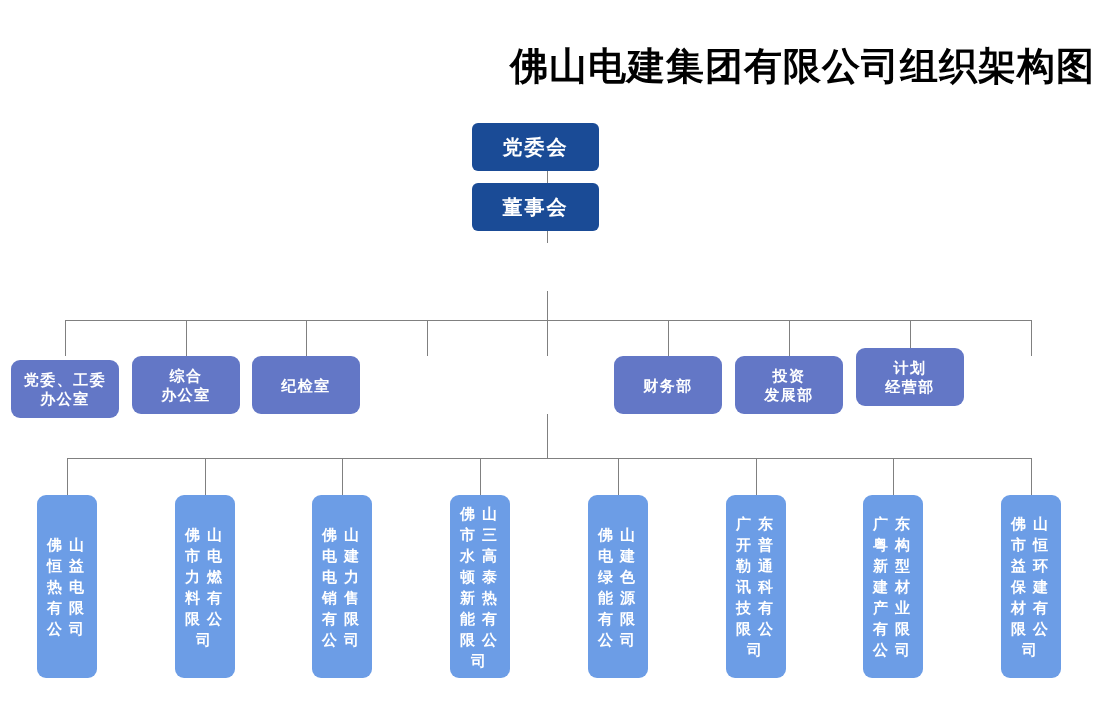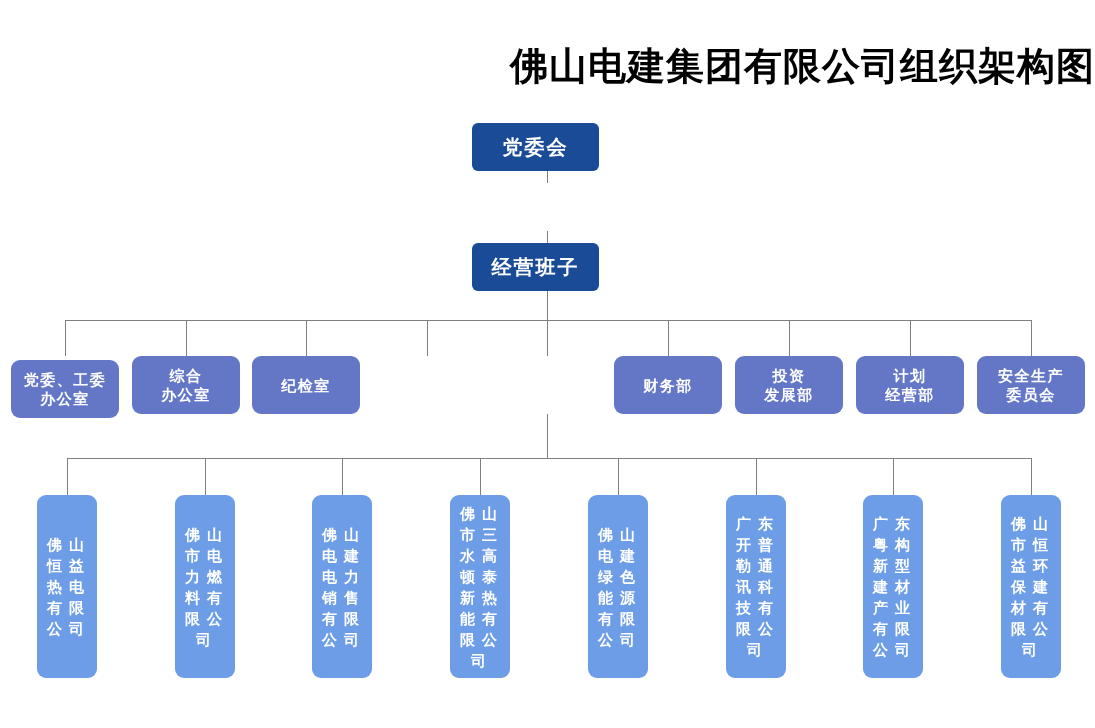--- a/index.html
+++ b/index.html
@@ -44,21 +44,21 @@
   .hline{height:1px;}
 </style>
 </head>
 <body>
 
 <div class="canvas">
 
   <h1 class="title">佛山电建集团有限公司组织架构图</h1>
 
   <div class="node top" style="left:472px;top:123px">党委会</div>
-  <div class="node top" style="left:472px;top:243px">经营班子</div>
+  <div class="node top" style="left:472px;top:183px">董事会</div>
 
   <div class="vline" style="left:547px;top:171px;height:12px"></div>
   <div class="vline" style="left:547px;top:231px;height:12px"></div>
   <div class="vline" style="left:547px;top:291px;height:29px"></div>
 
   <div class="hline" style="left:65px;top:320px;width:967px"></div>
   <div class="vline" style="left:65px;top:320px;height:36px"></div>
   <div class="vline" style="left:186px;top:320px;height:36px"></div>
   <div class="vline" style="left:306px;top:320px;height:36px"></div>
   <div class="vline" style="left:427px;top:320px;height:36px"></div>
@@ -69,24 +69,22 @@
   <div class="vline" style="left:1031px;top:320px;height:36px"></div>
 
   <div class="node dept" style="left:11px;top:360px">党委、工委
 办公室</div>
   <div class="node dept" style="left:132px;top:356px">综合
 办公室</div>
   <div class="node dept" style="left:252px;top:356px">纪检室</div>
   <div class="node dept" style="left:614px;top:356px">财务部</div>
   <div class="node dept" style="left:735px;top:356px">投资
 发展部</div>
-  <div class="node dept" style="left:856px;top:356px">计划
+  <div class="node dept" style="left:856px;top:348px">计划
 经营部</div>
-  <div class="node dept" style="left:977px;top:356px">安全生产
-委员会</div>
 
   <div class="vline" style="left:547px;top:414px;height:44px"></div>
   <div class="hline" style="left:67px;top:458px;width:965px"></div>
   <div class="vline" style="left:67px;top:458px;height:37px"></div>
   <div class="vline" style="left:205px;top:458px;height:37px"></div>
   <div class="vline" style="left:342px;top:458px;height:37px"></div>
   <div class="vline" style="left:480px;top:458px;height:37px"></div>
   <div class="vline" style="left:618px;top:458px;height:37px"></div>
   <div class="vline" style="left:756px;top:458px;height:37px"></div>
   <div class="vline" style="left:893px;top:458px;height:37px"></div>

